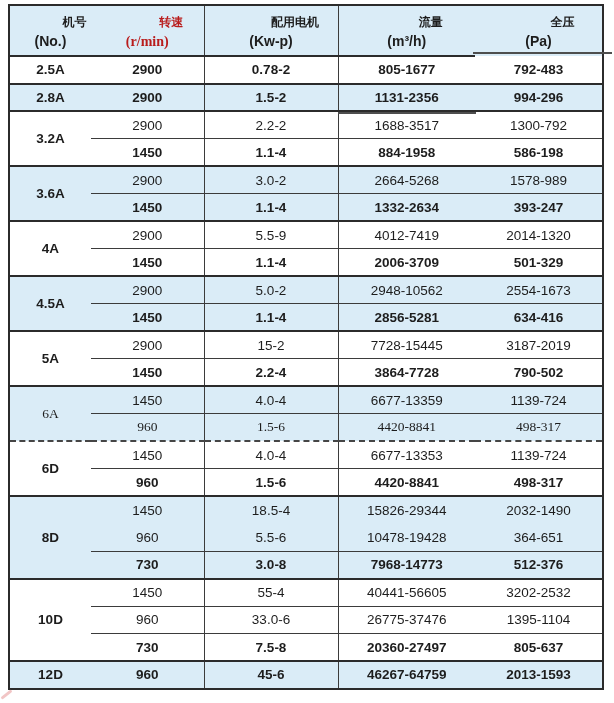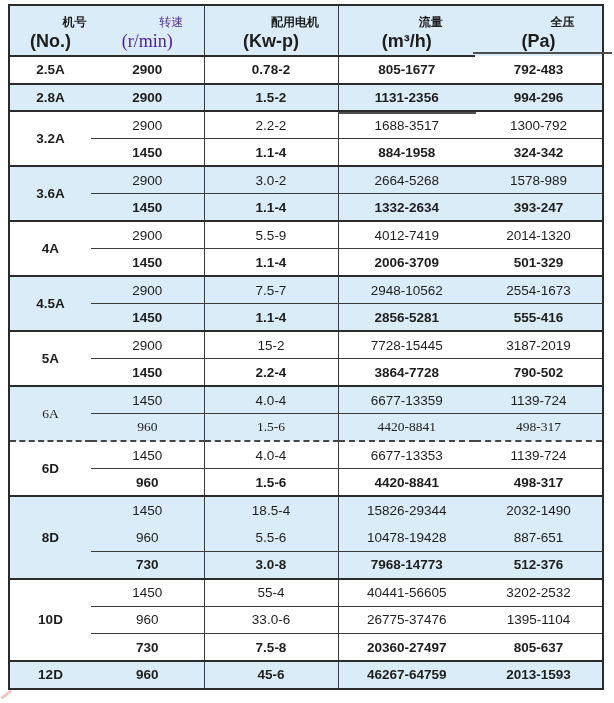--- a/index.html
+++ b/index.html
@@ -15,22 +15,22 @@
   }
   th,td{
     text-align:center;vertical-align:middle;padding:0;
     font-size:13.5px;color:var(--text);overflow:visible;
   }
   thead th{
     height:49px;background:var(--shade);
     font-weight:700;border-bottom:2px solid var(--border-dark);
   }
   thead th .l1{font-size:12px;line-height:15px;margin-top:2px;padding-left:48px;}
-  thead th .l2{font-size:18px;line-height:15px;margin-top:4px;}
-  thead th.h-speed{font-weight:400;font-family:"Liberation Serif", serif;color:#4c1d95;}
+  thead th .l2{font-size:14px;line-height:15px;margin-top:4px;}
+  thead th.h-speed{font-weight:700;font-family:"Liberation Serif", serif;color:#b91c1c;}
   thead th.h-pressure{border-bottom:none;position:relative;}
   .pa-underline{
     position:absolute;left:-2px;right:-10px;bottom:2px;height:2px;
     background:var(--artifact);z-index:3;
   }
   tbody tr{height:27.5px;}
   tbody tr.blue td{background:var(--shade);}
   .vr{border-right:1px solid var(--border-light);}
   td.divider{border-bottom:1px solid var(--border-light);}
   td.no-line{border-bottom:none;}
@@ -102,21 +102,21 @@
           <td rowspan="2" class="c-model g-end">3.2A</td>
           <td class="c-speed divider vr">2900</td>
           <td class="c-motor divider vr">2.2-2</td>
           <td class="c-flow divider">1688-3517</td>
           <td class="c-pressure divider">1300-792</td>
         </tr>
         <tr class="white">
           <td class="c-speed g-end vr">1450</td>
           <td class="c-motor g-end vr">1.1-4</td>
           <td class="c-flow g-end">884-1958</td>
-          <td class="c-pressure g-end">324-342</td>
+          <td class="c-pressure g-end">586-198</td>
         </tr>
         <tr class="blue">
           <td rowspan="2" class="c-model g-end">3.6A</td>
           <td class="c-speed divider vr">2900</td>
           <td class="c-motor divider vr">3.0-2</td>
           <td class="c-flow divider">2664-5268</td>
           <td class="c-pressure divider">1578-989</td>
         </tr>
         <tr class="blue">
           <td class="c-speed g-end vr">1450</td>
@@ -133,29 +133,29 @@
         </tr>
         <tr class="white">
           <td class="c-speed g-end vr">1450</td>
           <td class="c-motor g-end vr">1.1-4</td>
           <td class="c-flow g-end">2006-3709</td>
           <td class="c-pressure g-end">501-329</td>
         </tr>
         <tr class="blue">
           <td rowspan="2" class="c-model g-end">4.5A</td>
           <td class="c-speed divider vr">2900</td>
-          <td class="c-motor divider vr">7.5-7</td>
+          <td class="c-motor divider vr">5.0-2</td>
           <td class="c-flow divider">2948-10562</td>
           <td class="c-pressure divider">2554-1673</td>
         </tr>
         <tr class="blue">
           <td class="c-speed g-end vr">1450</td>
           <td class="c-motor g-end vr">1.1-4</td>
           <td class="c-flow g-end">2856-5281</td>
-          <td class="c-pressure g-end">555-416</td>
+          <td class="c-pressure g-end">634-416</td>
         </tr>
         <tr class="white">
           <td rowspan="2" class="c-model g-end">5A</td>
           <td class="c-speed divider vr">2900</td>
           <td class="c-motor divider vr">15-2</td>
           <td class="c-flow divider">7728-15445</td>
           <td class="c-pressure divider">3187-2019</td>
         </tr>
         <tr class="white">
           <td class="c-speed g-end vr">1450</td>
@@ -193,21 +193,21 @@
           <td rowspan="3" class="c-model g-end">8D</td>
           <td class="c-speed no-line vr">1450</td>
           <td class="c-motor no-line vr">18.5-4</td>
           <td class="c-flow no-line">15826-29344</td>
           <td class="c-pressure no-line">2032-1490</td>
         </tr>
         <tr class="blue">
           <td class="c-speed divider vr">960</td>
           <td class="c-motor divider vr">5.5-6</td>
           <td class="c-flow divider">10478-19428</td>
-          <td class="c-pressure divider">887-651</td>
+          <td class="c-pressure divider">364-651</td>
         </tr>
         <tr class="blue">
           <td class="c-speed g-end vr">730</td>
           <td class="c-motor g-end vr">3.0-8</td>
           <td class="c-flow g-end">7968-14773</td>
           <td class="c-pressure g-end">512-376</td>
         </tr>
         <tr class="white">
           <td rowspan="3" class="c-model g-end">10D</td>
           <td class="c-speed divider vr">1450</td>

